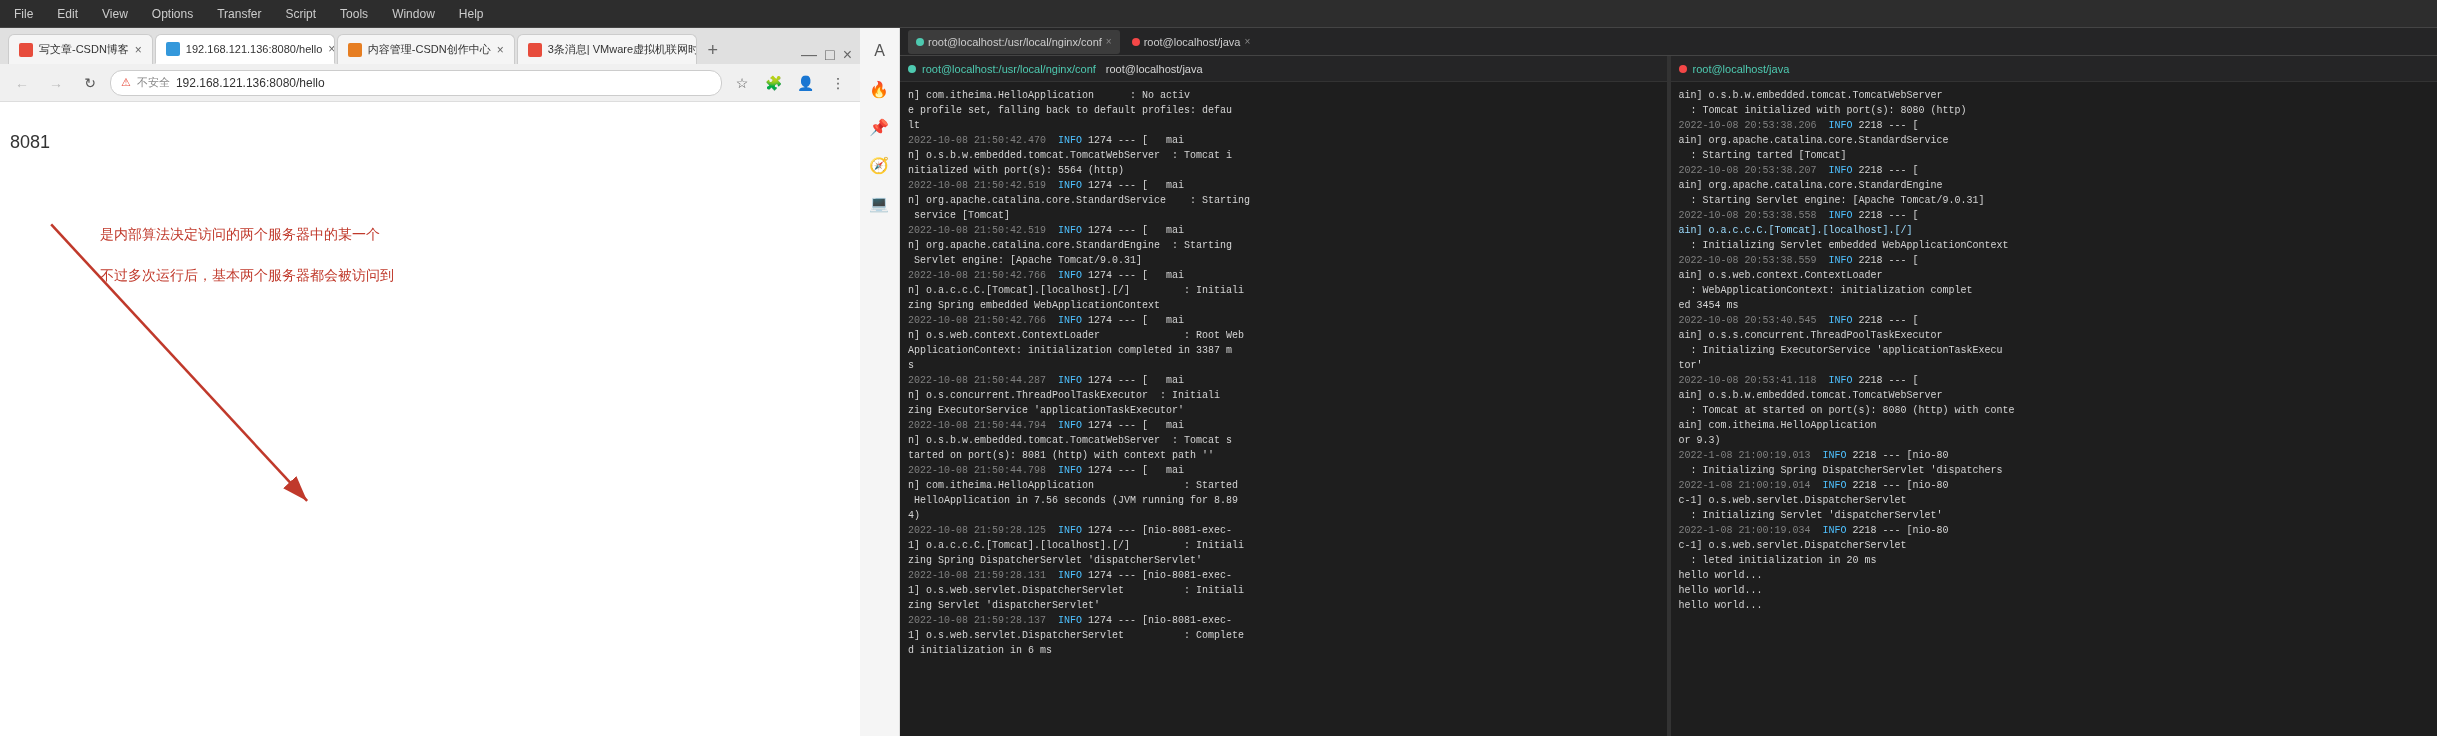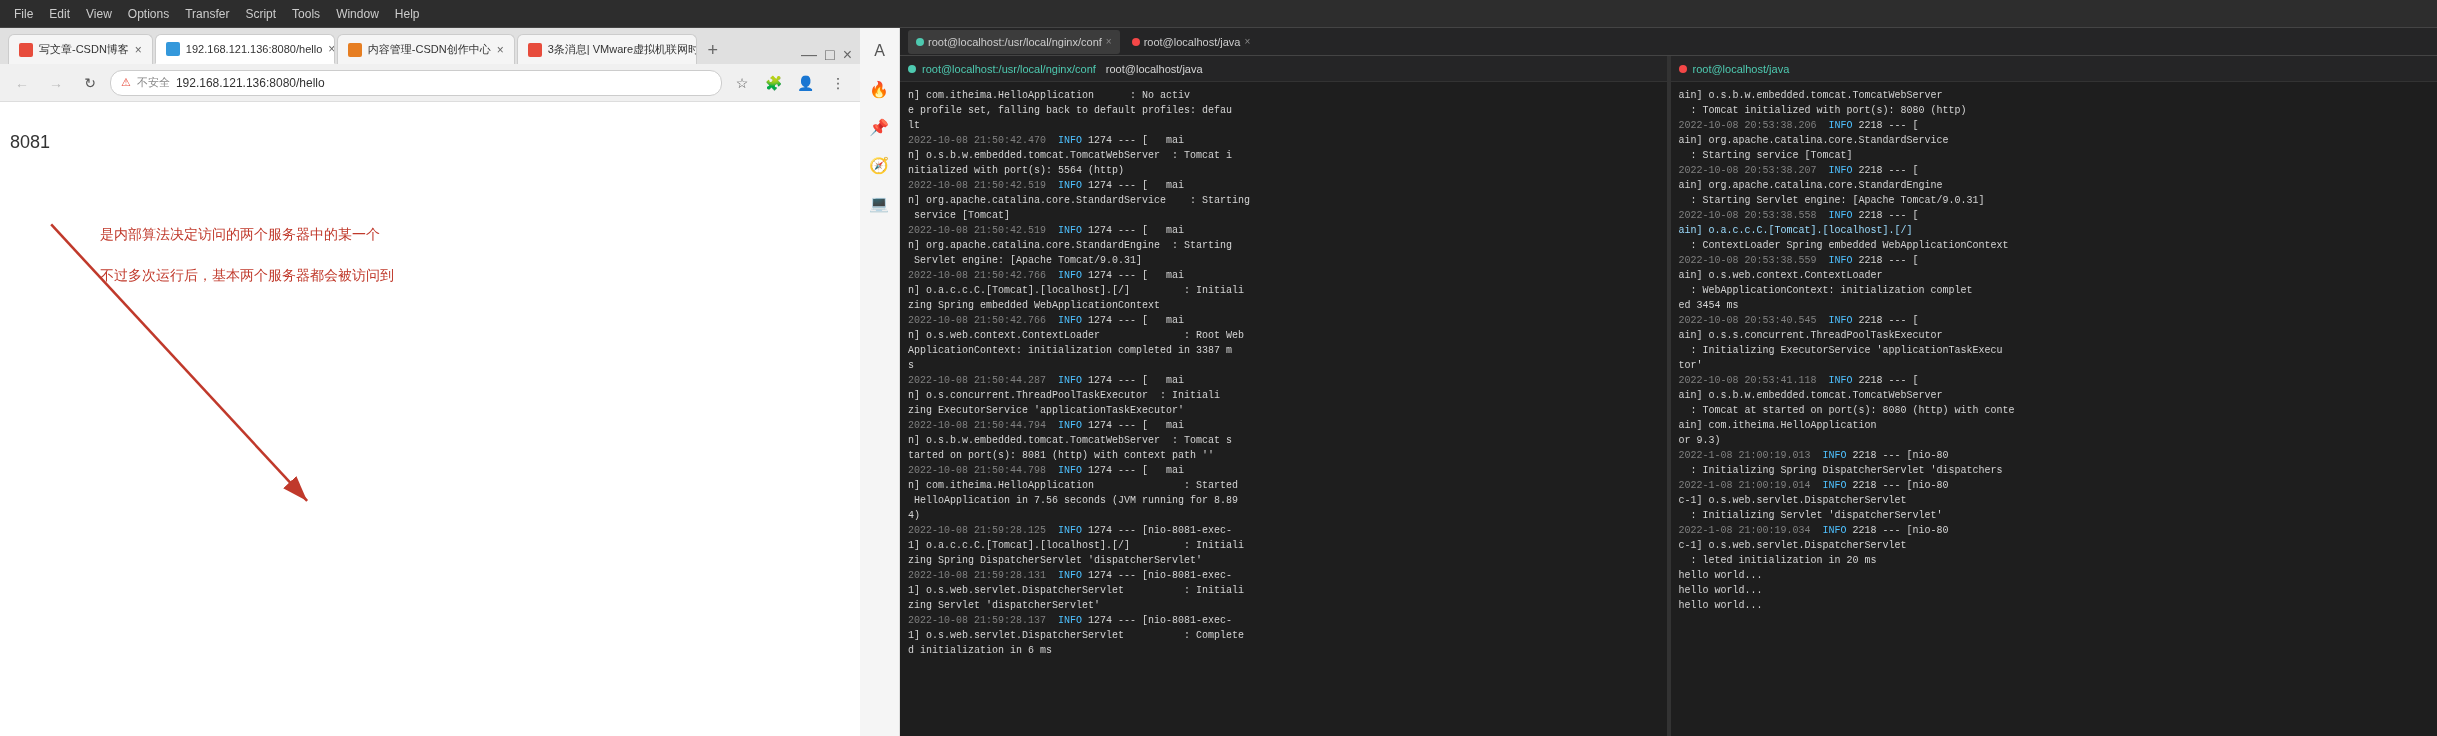--- a/index.html
+++ b/index.html
@@ -13,21 +13,21 @@
       flex-direction: column;
     }
 
     
     .menu-bar {
       display: flex;
       align-items: center;
       background: #2d2d2d;
       height: 28px;
       padding: 0 8px;
-      gap: 4px;
+      gap: 12px;
       border-bottom: 1px solid #444;
       flex-shrink: 0;
     }
     .menu-item {
       color: #ccc;
       font-size: 12px;
       cursor: pointer;
       padding: 2px 6px;
     }
 
@@ -496,27 +496,27 @@
       <div class="terminal-pane">
         <div class="terminal-header">
           <div class="terminal-header-dot red"></div>
           <span class="terminal-header-text t-green">root@localhost/java</span>
         </div>
         <div class="terminal-body" id="term-right">
         <div class="terminal-line t-white">ain] o.s.b.w.embedded.tomcat.TomcatWebServer</div>
             <div class="terminal-line t-white">  : Tomcat initialized with port(s): 8080 (http)</div>
             <div class="terminal-line"><span class="t-gray">2022-10-08 20:53:38.206  </span><span class="t-info">INFO</span><span class="t-white"> 2218 --- [</span></div>
             <div class="terminal-line t-white">ain] org.apache.catalina.core.StandardService</div>
-            <div class="terminal-line t-white">  : Starting service [Tomcat]</div>
+            <div class="terminal-line t-white">  : Starting tarted [Tomcat]</div>
             <div class="terminal-line"><span class="t-gray">2022-10-08 20:53:38.207  </span><span class="t-info">INFO</span><span class="t-white"> 2218 --- [</span></div>
             <div class="terminal-line t-white">ain] org.apache.catalina.core.StandardEngine</div>
             <div class="terminal-line t-white">  : Starting Servlet engine: [Apache Tomcat/9.0.31]</div>
             <div class="terminal-line"><span class="t-gray">2022-10-08 20:53:38.558  </span><span class="t-info">INFO</span><span class="t-white"> 2218 --- [</span></div>
             <div class="terminal-line t-cyan">ain] o.a.c.c.C.[Tomcat].[localhost].[/]</div>
-            <div class="terminal-line t-white">  : ContextLoader Spring embedded WebApplicationContext</div>
+            <div class="terminal-line t-white">  : Initializing Servlet embedded WebApplicationContext</div>
             <div class="terminal-line"><span class="t-gray">2022-10-08 20:53:38.559  </span><span class="t-info">INFO</span><span class="t-white"> 2218 --- [</span></div>
             <div class="terminal-line t-white">ain] o.s.web.context.ContextLoader</div>
             <div class="terminal-line t-white">  : WebApplicationContext: initialization complet</div>
             <div class="terminal-line t-white">ed 3454 ms</div>
             <div class="terminal-line"><span class="t-gray">2022-10-08 20:53:40.545  </span><span class="t-info">INFO</span><span class="t-white"> 2218 --- [</span></div>
             <div class="terminal-line t-white">ain] o.s.s.concurrent.ThreadPoolTaskExecutor</div>
             <div class="terminal-line t-white">  : Initializing ExecutorService 'applicationTaskExecu</div>
             <div class="terminal-line t-white">tor'</div>
             <div class="terminal-line"><span class="t-gray">2022-10-08 20:53:41.118  </span><span class="t-info">INFO</span><span class="t-white"> 2218 --- [</span></div>
             <div class="terminal-line t-white">ain] o.s.b.w.embedded.tomcat.TomcatWebServer</div>

